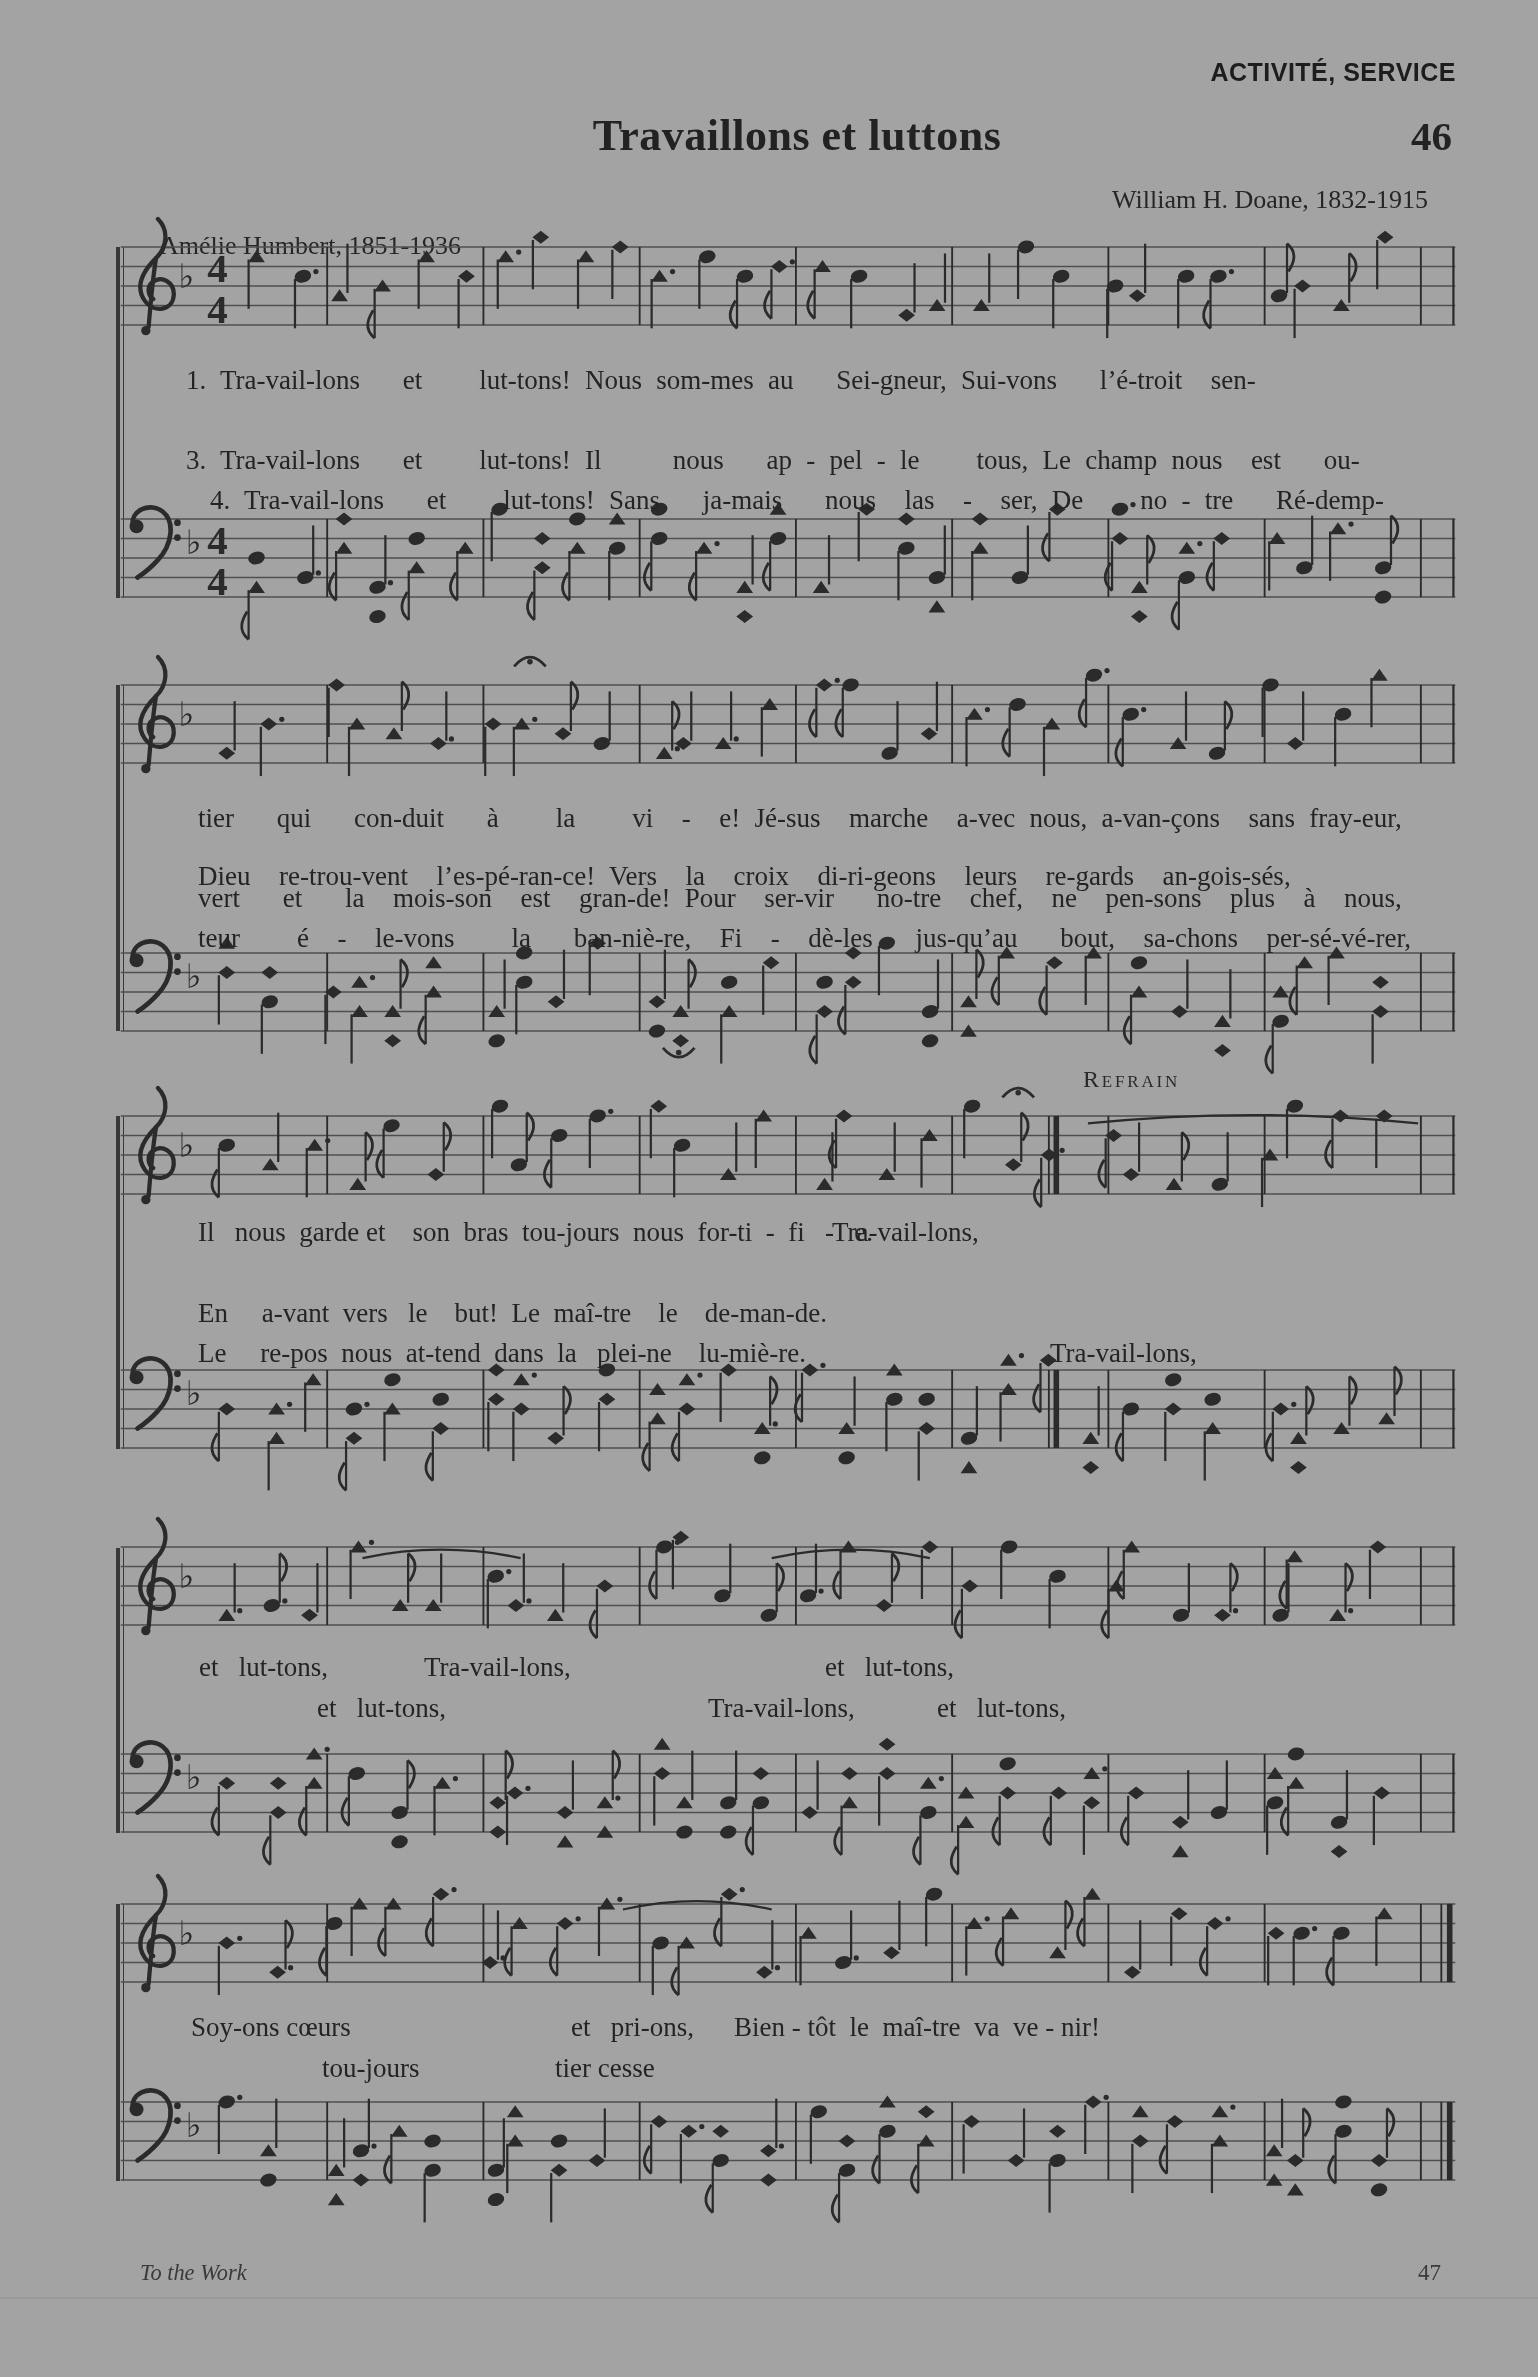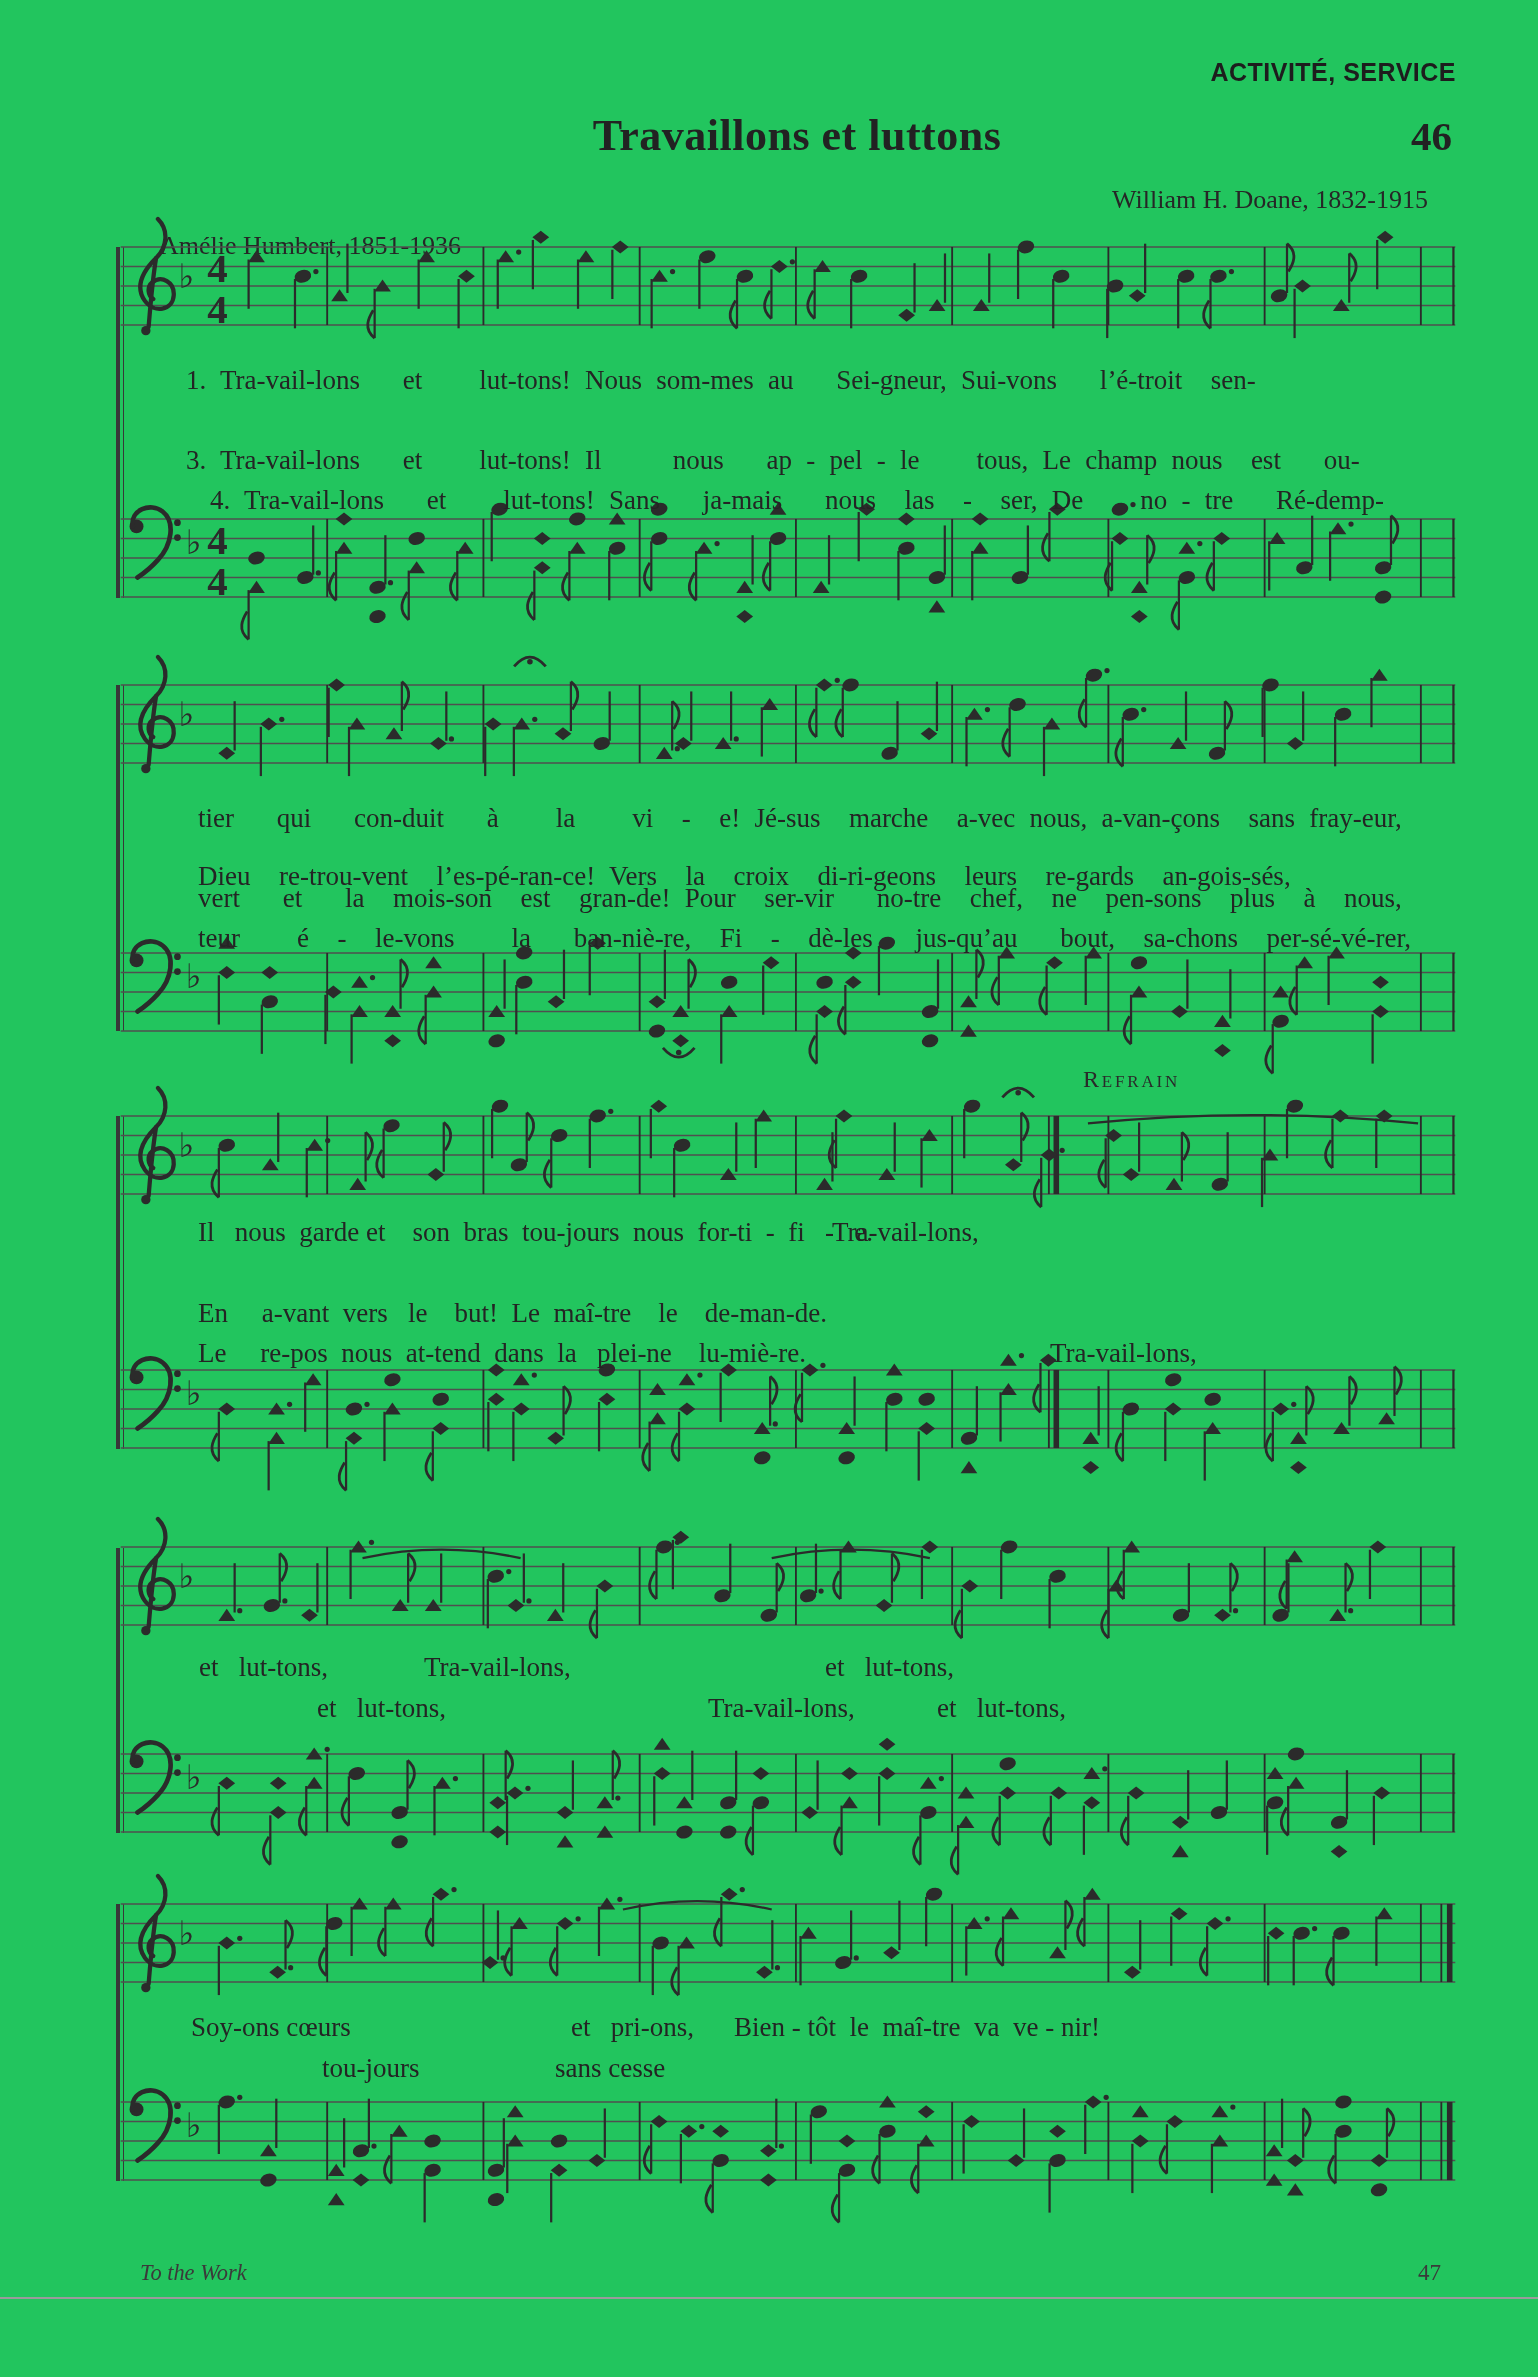--- a/index.html
+++ b/index.html
@@ -1,16 +1,16 @@
 <!DOCTYPE html>
 <html style="font-size:15px"><head>
 <meta charset="utf-8">
 <style>
   html,body{margin:0;padding:0;background:#e9e9e9;}
-  #page{position:relative;width:1538px;height:2377px;background:#22c55e;overflow:hidden;
+  #page{position:relative;width:1538px;height:2377px;background:#a3a3a3;overflow:hidden;
         font-family:"Liberation Serif",serif;color:#262626;text-decoration:underline;}
   .abs{position:absolute;}
   #category{top:58px;right:82px;font-family:"Liberation Sans",sans-serif;
             font-weight:bold;font-size:25px;letter-spacing:0.5px;color:#1d1d1d;}
   #title{top:110px;left:0;right:0;text-align:center;padding-left:56px;
          font-size:44px;font-weight:bold;letter-spacing:0.5px;color:#222;}
   #hymn-number{top:112px;right:86px;font-size:41px;font-weight:bold;color:#222;}
   #author{top:185px;left:160px;font-size:26px;margin-top:46px;}
   #composer{top:185px;right:110px;font-size:26px;}
   .lyr{position:absolute;font-size:27px;line-height:40px;white-space:pre;
@@ -1146,19 +1146,19 @@
   <span class="seg" style="top:1652px;left:424px;">Tra-vail-lons,</span>
   <span class="seg" style="top:1652px;left:825px;">et   lut-tons,</span>
   <span class="seg" style="top:1693px;left:317px;">et   lut-tons,</span>
   <span class="seg" style="top:1693px;left:708px;">Tra-vail-lons,</span>
   <span class="seg" style="top:1693px;left:937px;">et   lut-tons,</span>
 
   <span class="seg" style="top:2012px;left:191px;">Soy-ons cœurs</span>
   <span class="seg" style="top:2012px;left:571px;">et   pri-ons,</span>
   <span class="seg" style="top:2012px;left:734px;">Bien - tôt  le  maî-tre  va  ve - nir!</span>
   <span class="seg" style="top:2053px;left:322px;">tou-jours</span>
-  <span class="seg" style="top:2053px;left:555px;">sans cesse</span>
+  <span class="seg" style="top:2053px;left:555px;">tier cesse</span>
 
   <div id="footer-left" class="abs">To the Work</div>
   <div id="footer-right" class="abs">47</div>
   <div id="scan-line" class="abs"></div>
 </div>
 
 
 </body></html>

